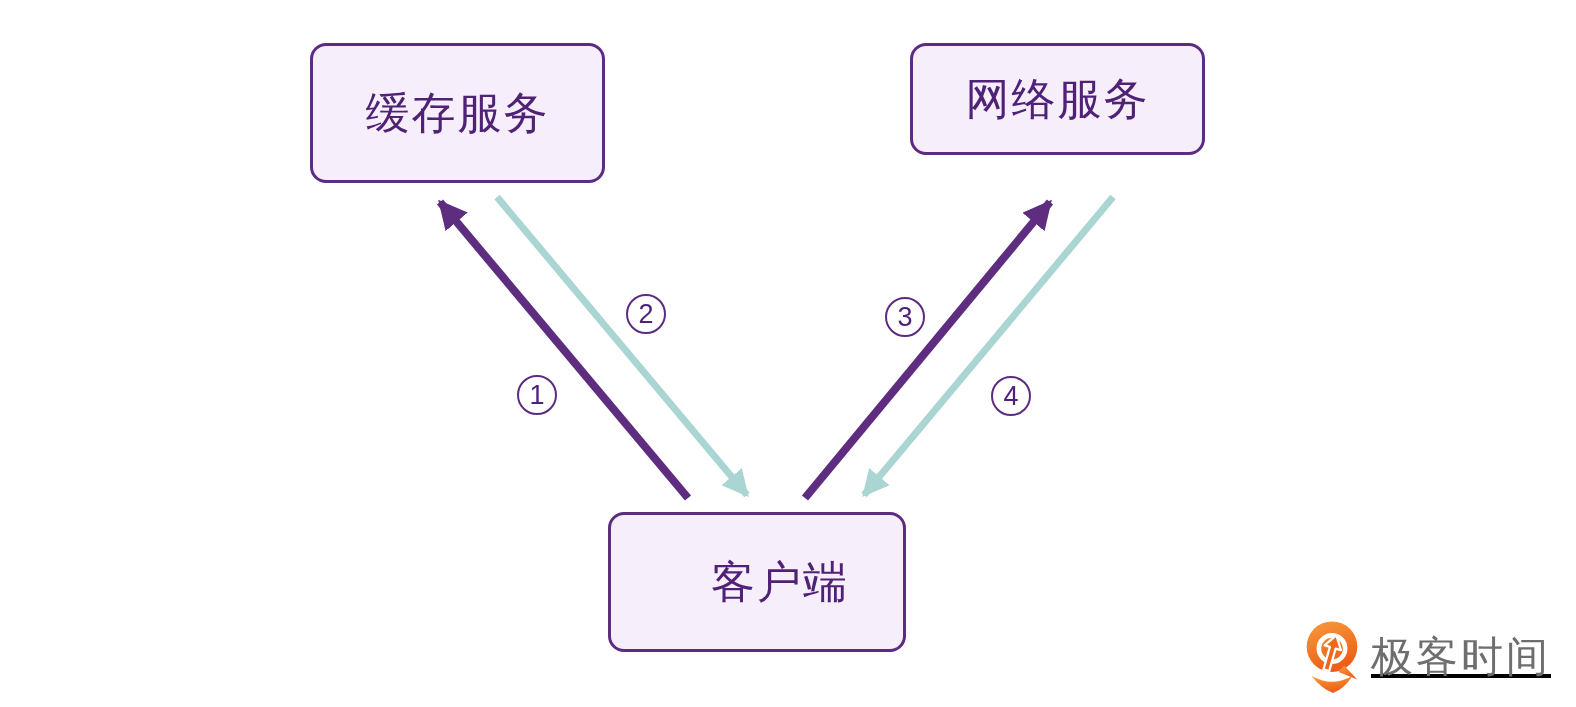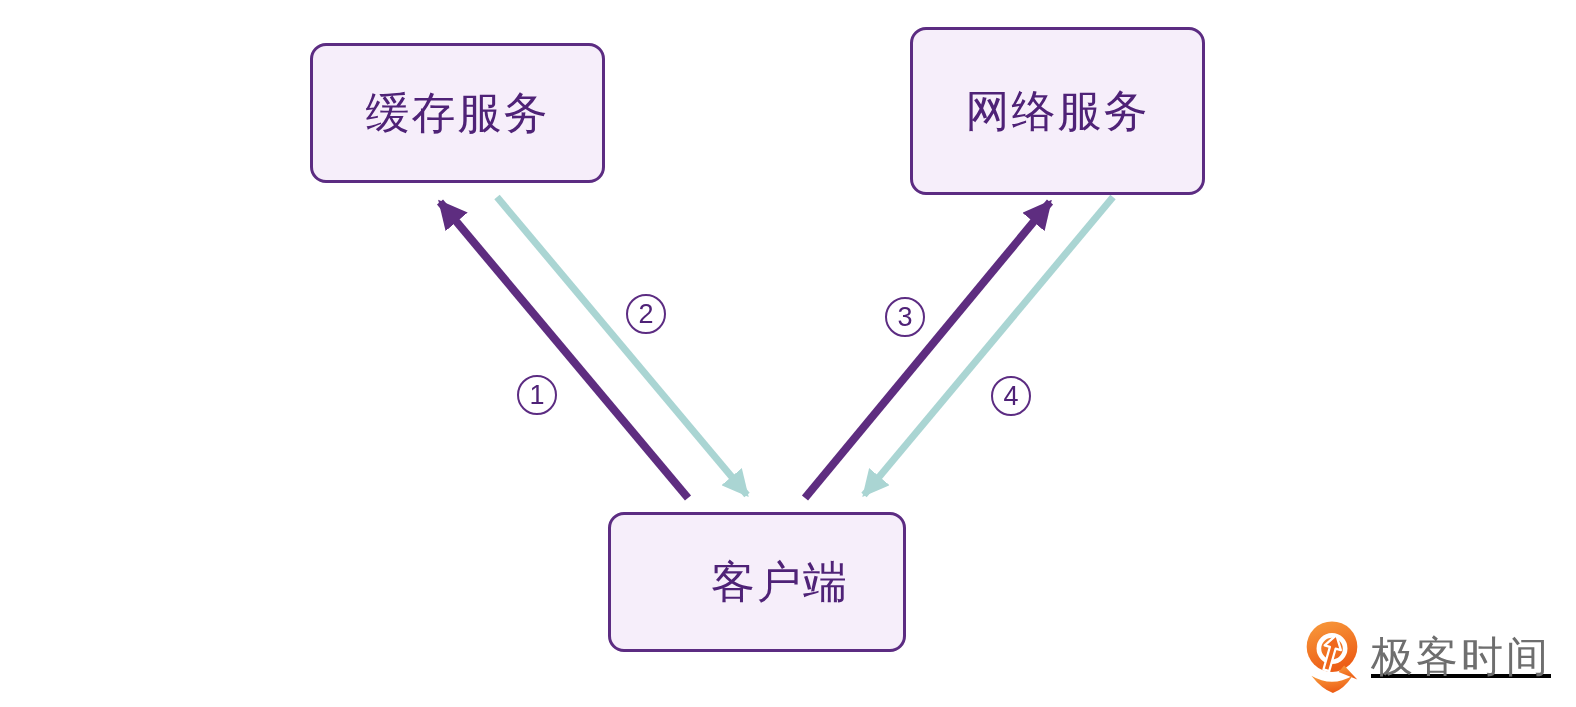--- a/index.html
+++ b/index.html
@@ -22,21 +22,21 @@
   .node{
     position:absolute; box-sizing:border-box;
     background:var(--node-fill);
     border:3.5px solid var(--node-border);
     border-radius:16px;
     display:flex; align-items:center; justify-content:center;
     color:var(--node-text); font-size:44px; font-weight:500;
     letter-spacing:2px;
   }
   .node-cache{left:310px; top:43px; width:295px; height:140px;}
-  .node-network{left:910px; top:27px; width:295px; height:168px;}
+  .node-network{left:910px; top:43px; width:295px; height:112px;}
   .node-client{left:608px; top:512px; width:298px; height:140px;padding-left:46px;}
   .badge{
     position:absolute; width:40px; height:40px; box-sizing:border-box;
     border:2.5px solid var(--badge-border); border-radius:50%;
     display:flex; align-items:center; justify-content:center;
     color:var(--badge-text); font-size:27px; font-weight:400;
     transform:translate(-50%,-50%); background:transparent;
   }
   .badge-1{left:537px; top:395px;}
   .badge-2{left:646px; top:314px;}

